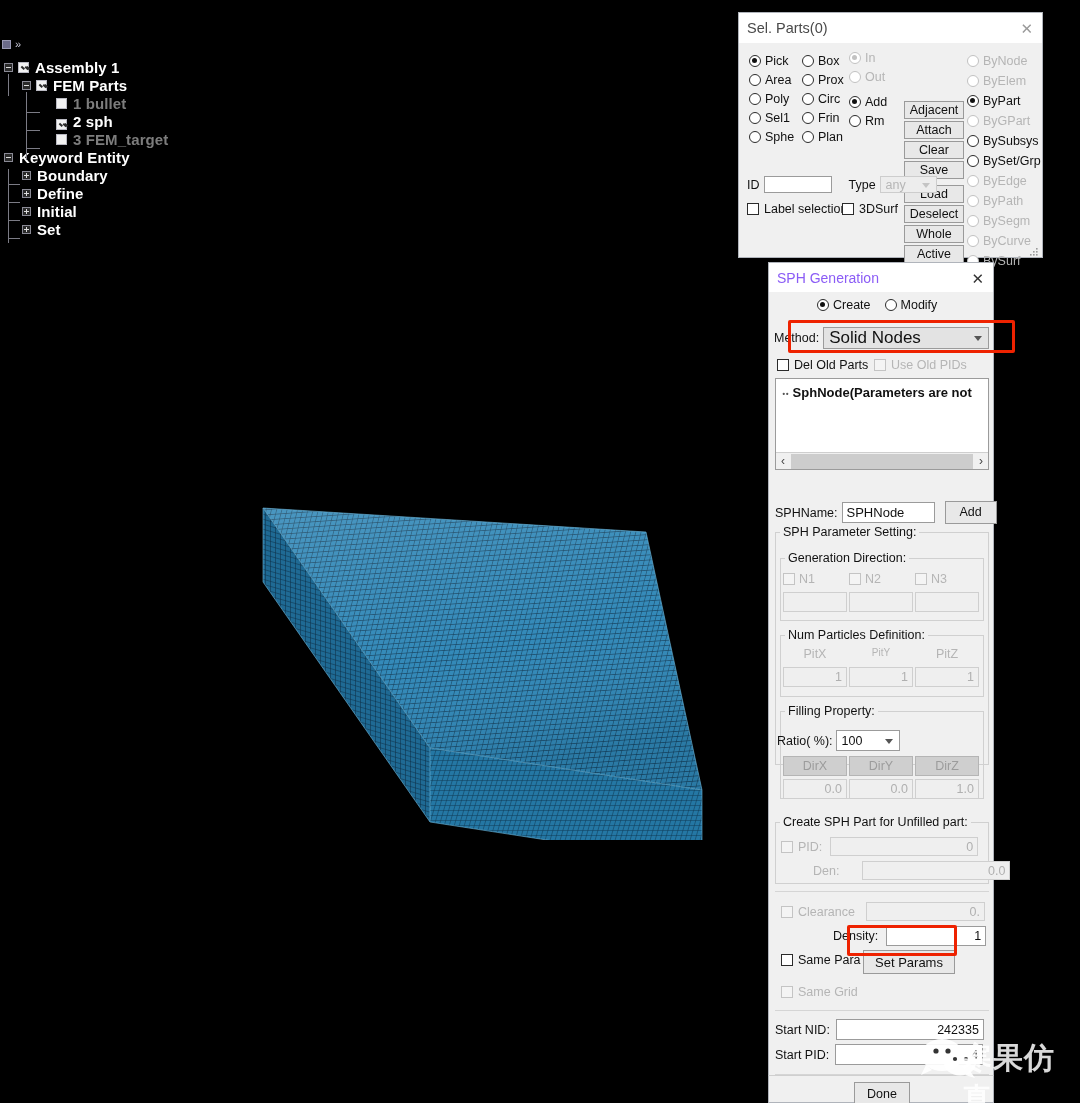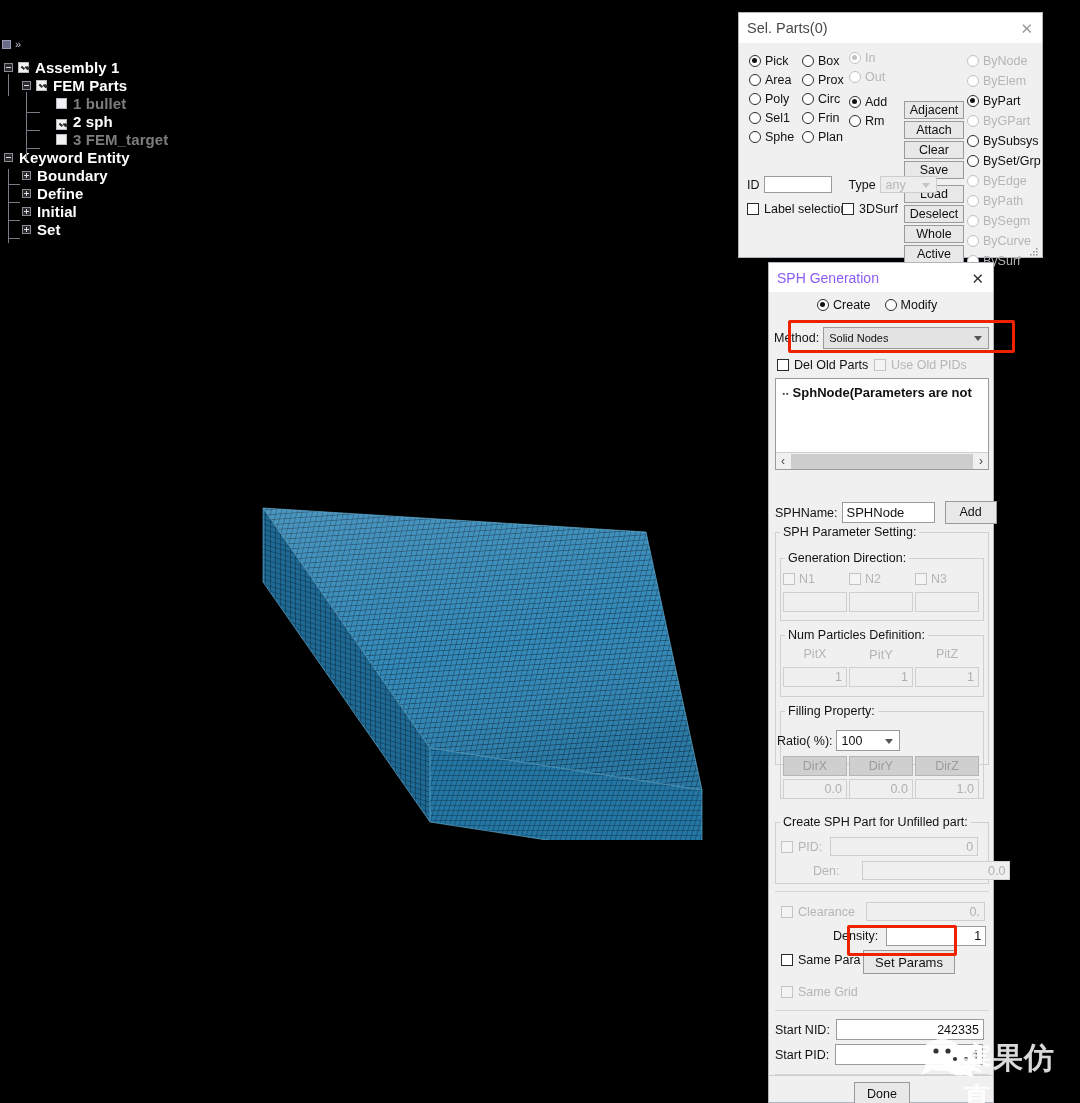--- a/index.html
+++ b/index.html
@@ -367,21 +367,21 @@
         <span>Create</span>
       </span>
       <span class="opt">
         <span class="radio"></span>
         <span>Modify</span>
       </span>
     </div>
 
     <div style="position:absolute;left:5px;top:35px;display:flex;align-items:center;gap:4px;">
       <span>Method:</span>
-      <span class="sel" style="width:166px;height:22px;font-size:11px;">
+      <span class="sel" style="width:166px;height:22px;font-size:17px;">
         <span>Solid Nodes</span>
         <span class="arrow"></span>
       </span>
     </div>
 
     <div style="position:absolute;left:8px;top:66px;display:flex;align-items:center;gap:5px;">
       <span class="chk"></span>
       <span>Del Old Parts</span>
     </div>
     <div style="position:absolute;left:105px;top:66px;display:flex;align-items:center;gap:5px;color:#b5b5b5;">
@@ -429,21 +429,21 @@
     <div id="gen-dir-fields" style="position:absolute;left:14px;top:300px;width:200px;display:flex;gap:2px;">
         <div class="tf r dis" style="width: 64px; height: 20px;"></div>
         <div class="tf r dis" style="width: 64px; height: 20px;"></div>
         <div class="tf r dis" style="width: 64px; height: 20px;"></div>
       </div>
 
     <div class="gbox" style="left:11px;top:343px;width:204px;height:62px;"></div>
     <div class="glabel" style="left:16px;top:336px;">Num Particles Definition:</div>
     <div id="pit-labels" style="position:absolute;left:14px;top:355px;width:200px;display:flex;gap:2px;">
         <div style="width: 64px; text-align: center; color: rgb(181, 181, 181); font-size: 12.5px;">PitX</div>
-        <div style="width: 64px; text-align: center; color: rgb(181, 181, 181); font-size: 13px;">PitY</div>
+        <div style="width: 64px; text-align: center; color: rgb(181, 181, 181); font-size: 10px;">PitY</div>
         <div style="width: 64px; text-align: center; color: rgb(181, 181, 181); font-size: 12.5px;">PitZ</div>
       </div>
     <div id="pit-fields" style="position:absolute;left:14px;top:375px;width:200px;display:flex;gap:2px;">
         <div class="tf r dis" style="width: 64px; height: 20px;">1</div>
         <div class="tf r dis" style="width: 64px; height: 20px;">1</div>
         <div class="tf r dis" style="width: 64px; height: 20px;">1</div>
       </div>
 
     <div class="gbox" style="left:11px;top:419px;width:204px;height:88px;"></div>
     <div class="glabel" style="left:16px;top:412px;">Filling Property:</div>

